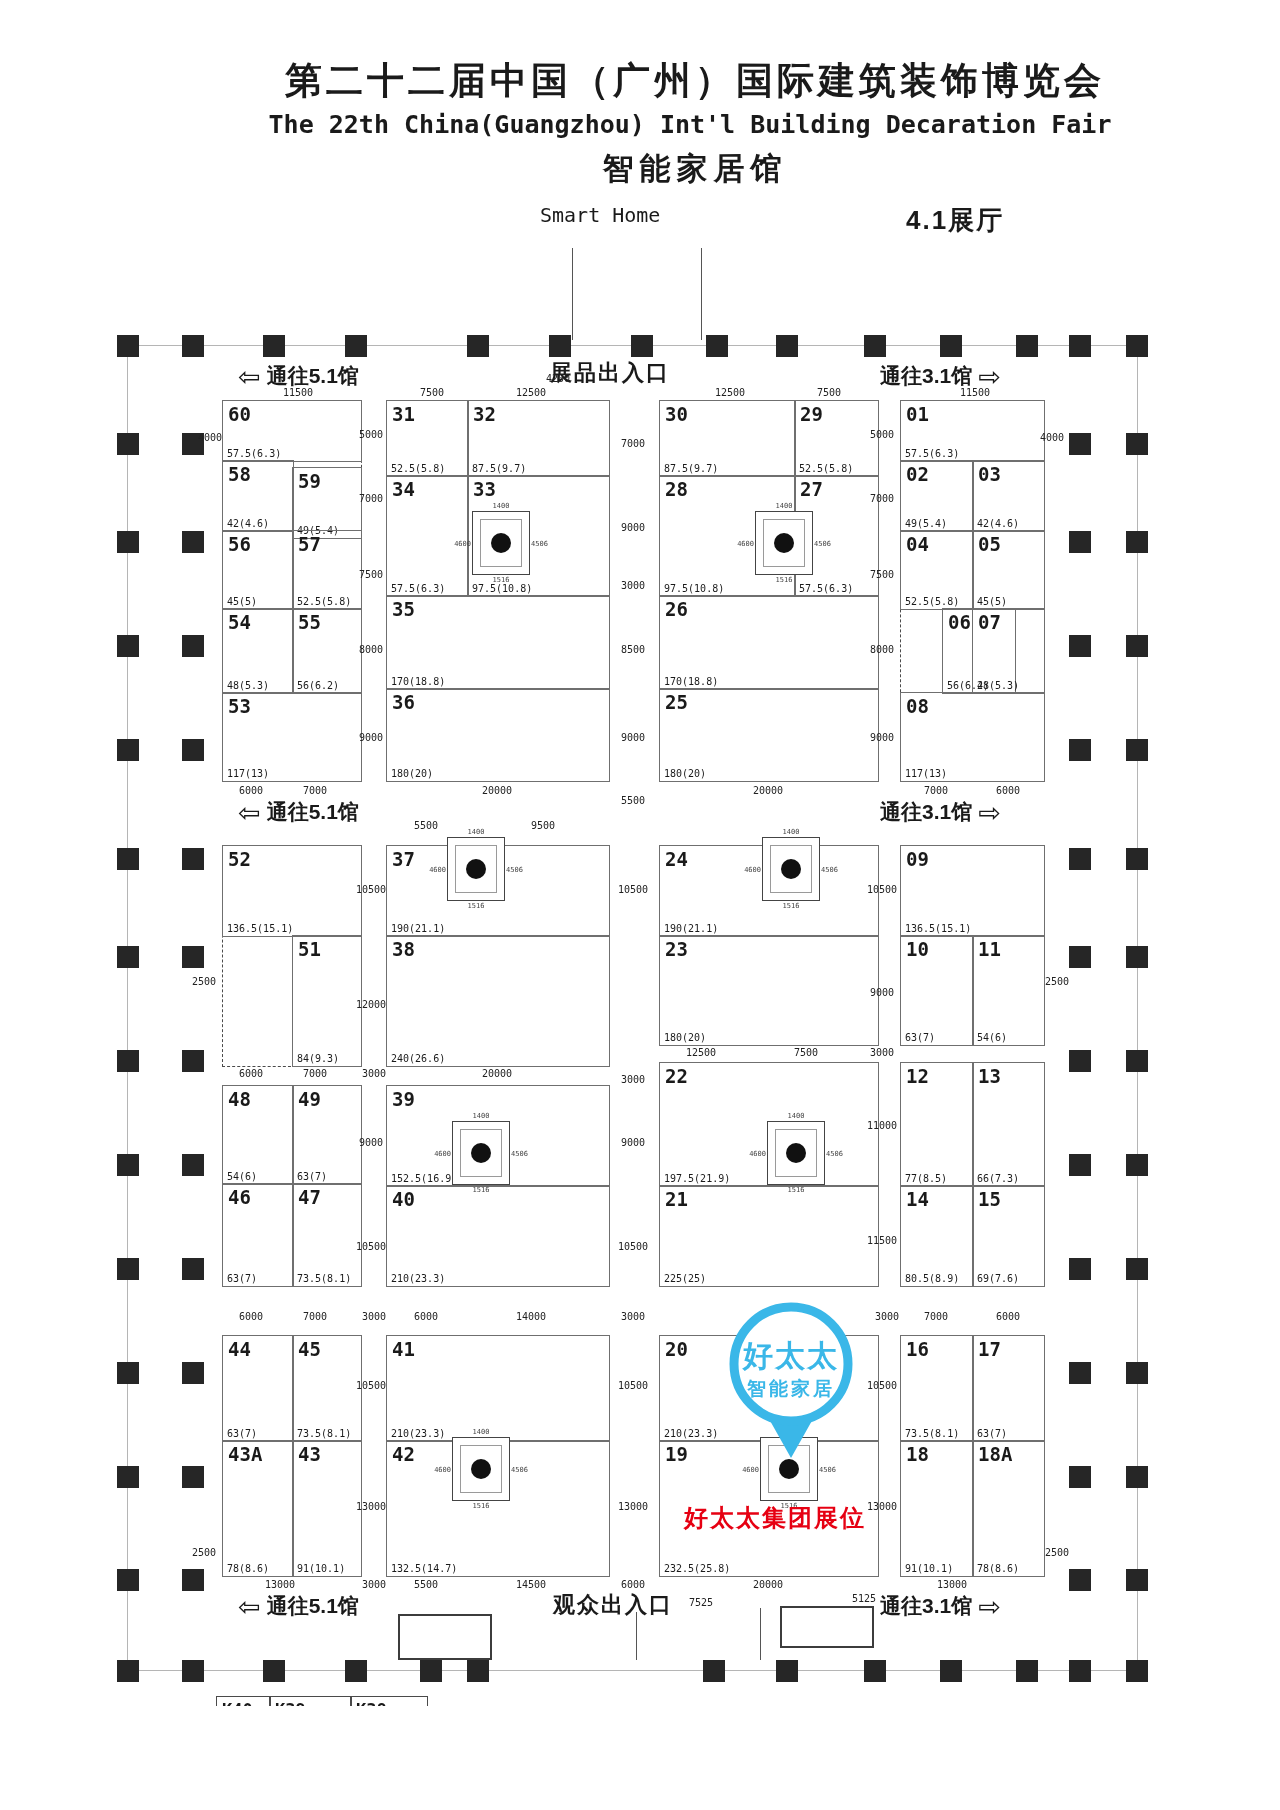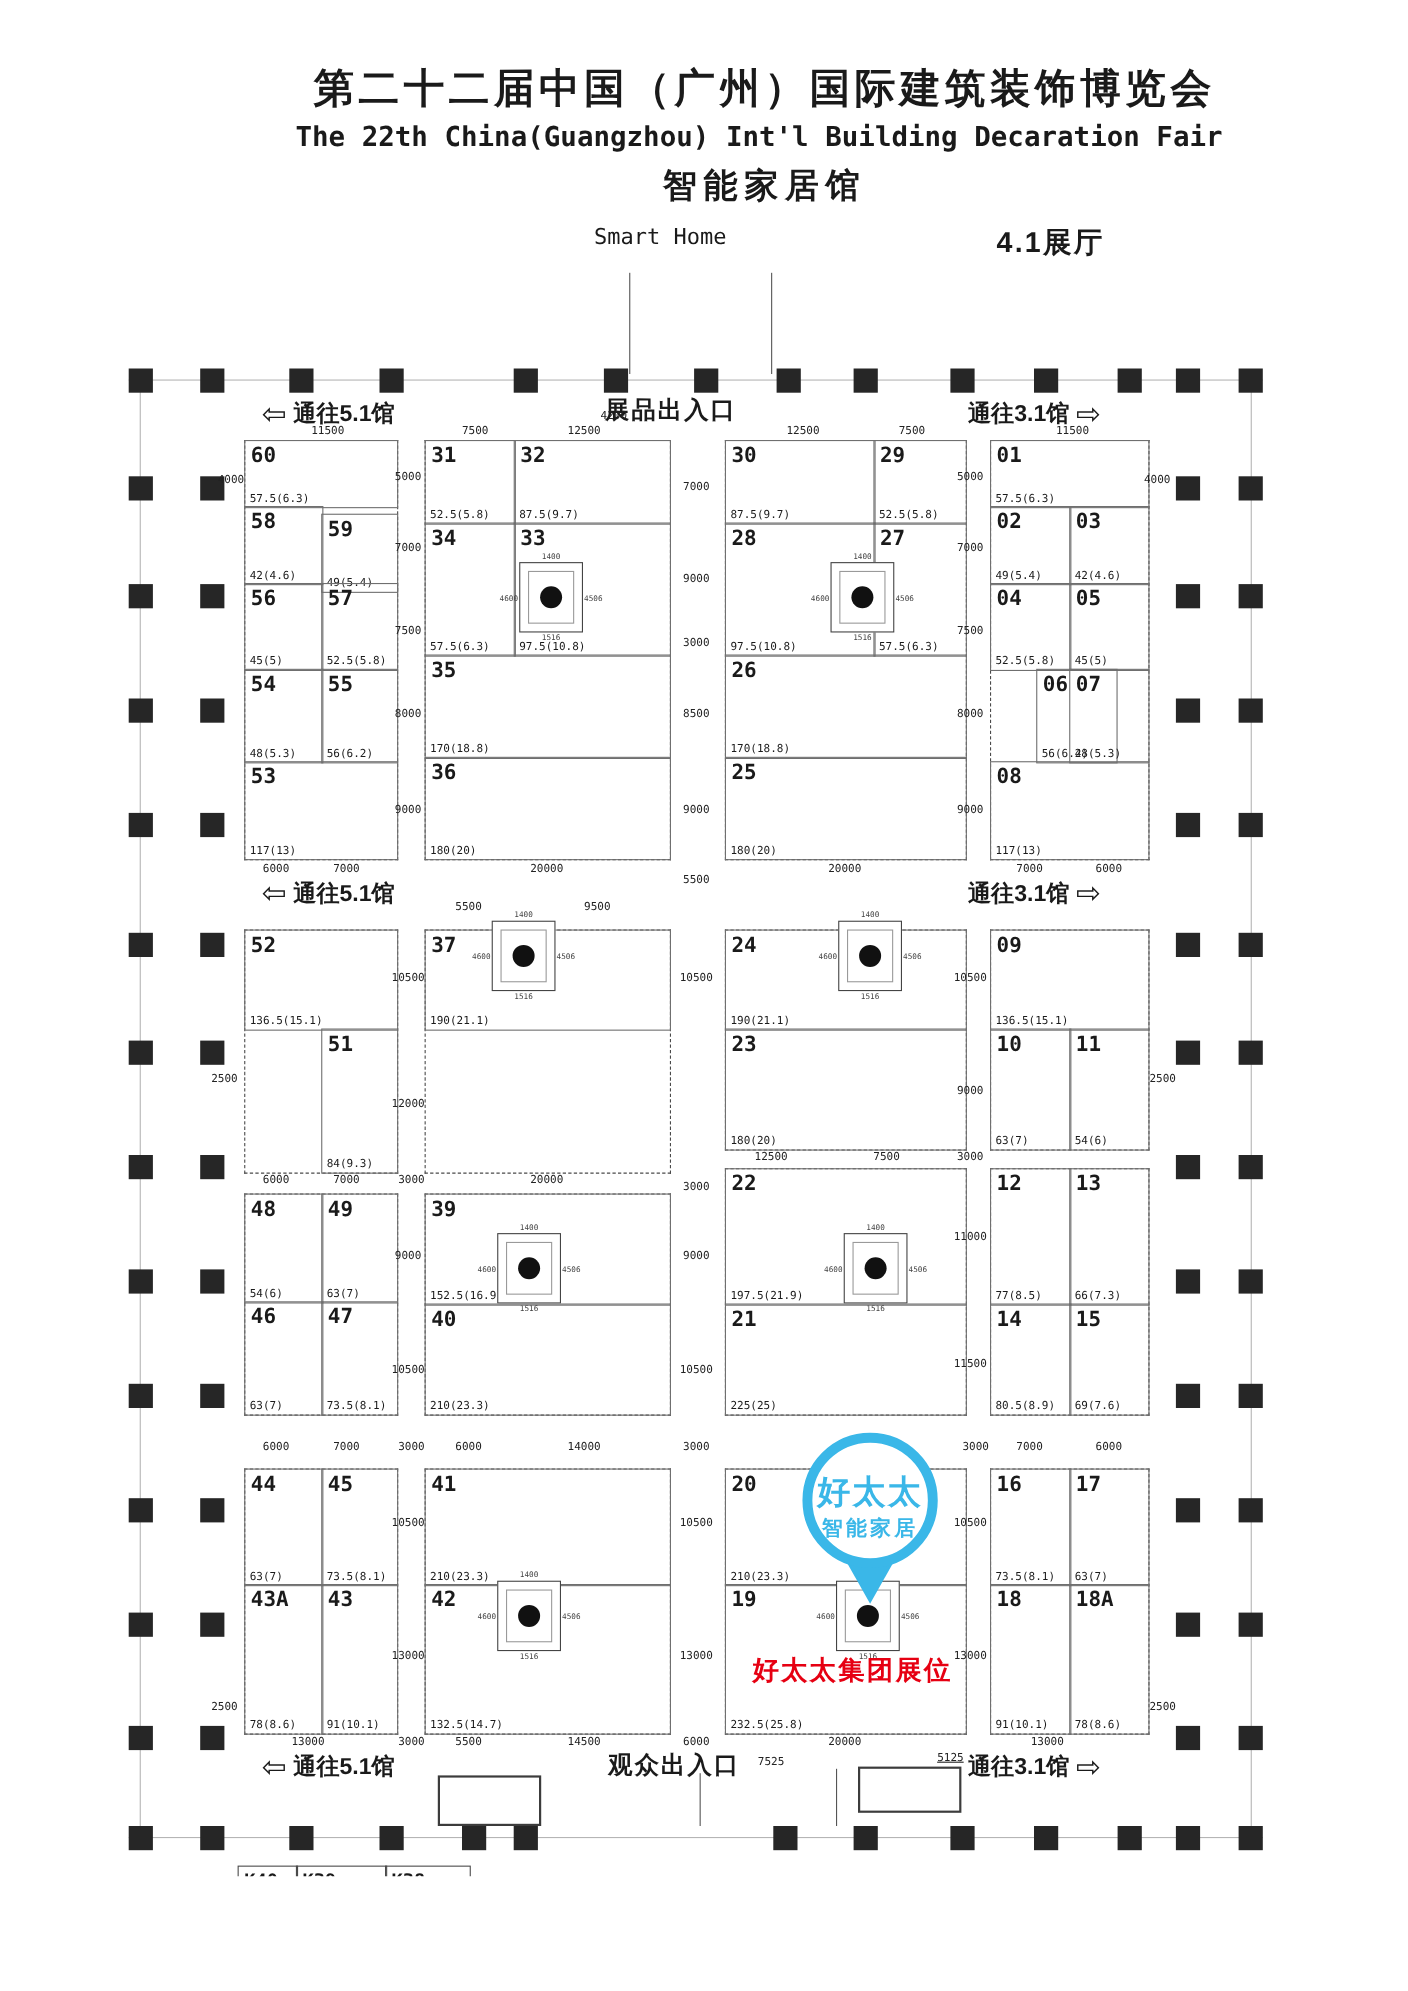--- a/index.html
+++ b/index.html
@@ -287,20 +287,24 @@
         <div class="area">136.5(15.1)</div>
       </div>
       <div class="booth" style="left: 292px; top: 935px; width: 68px; height: 130px;">
         <div class="num">51</div>
         <div class="area">84(9.3)</div>
       </div>
       <div class="booth" style="left: 386px; top: 845px; width: 222px; height: 90px;">
         <div class="num">37</div>
         <div class="area">190(21.1)</div>
       </div>
+      <div class="booth" style="left: 386px; top: 935px; width: 222px; height: 130px;">
+        <div class="num">38</div>
+        <div class="area">240(26.6)</div>
+      </div>
       <div class="booth" style="left: 659px; top: 845px; width: 218px; height: 90px;">
         <div class="num">24</div>
         <div class="area">190(21.1)</div>
       </div>
       <div class="booth" style="left: 659px; top: 935px; width: 218px; height: 109px;">
         <div class="num">23</div>
         <div class="area">180(20)</div>
       </div>
       <div class="booth" style="left: 900px; top: 845px; width: 143px; height: 90px;">
         <div class="num">09</div>
@@ -538,21 +542,21 @@
       <div class="dim" style="left: 204px; top: 1552px;">2500</div>
       <div class="dim" style="left: 1057px; top: 1552px;">2500</div>
       <div class="dim" style="left: 280px; top: 1584px;">13000</div>
       <div class="dim" style="left: 374px; top: 1584px;">3000</div>
       <div class="dim" style="left: 426px; top: 1584px;">5500</div>
       <div class="dim" style="left: 531px; top: 1584px;">14500</div>
       <div class="dim" style="left: 633px; top: 1584px;">6000</div>
       <div class="dim" style="left: 768px; top: 1584px;">20000</div>
       <div class="dim" style="left: 952px; top: 1584px;">13000</div>
       <div class="dim" style="left: 701px; top: 1602px;">7525</div>
-      <div class="dim" style="left: 864px; top: 1598px; text-decoration: underline;">5125</div>
+      <div class="dim" style="left: 864px; top: 1598px;">5125</div>
       <div class="arrowrow" style="left: 238px; top: 362px;">
         <span class="g">⇦</span>
         <span>通往5.1馆</span>
       </div>
       <div class="arrowrow" style="left: 880px; top: 362px;">
         <span>通往3.1馆</span>
         <span class="g">⇨</span>
       </div>
       <div class="arrowrow" style="left: 238px; top: 798px;">
         <span class="g">⇦</span>

